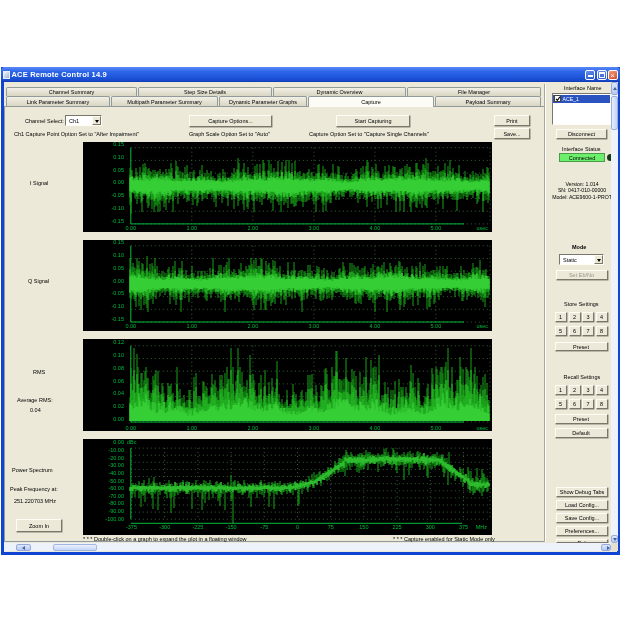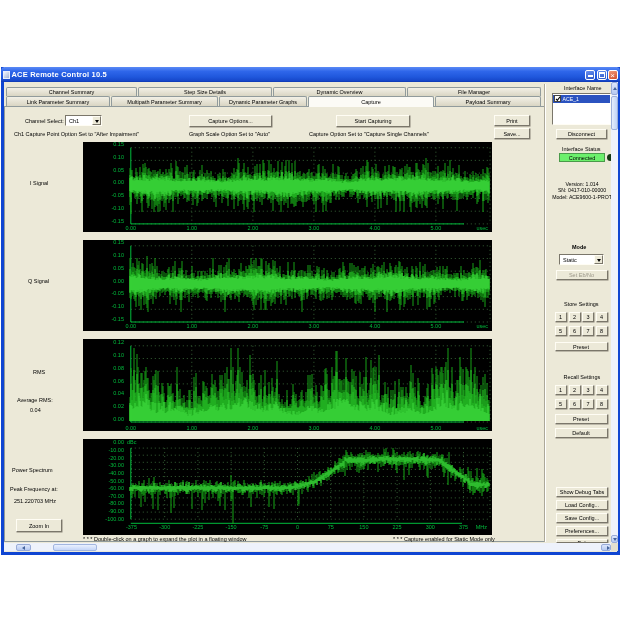--- a/index.html
+++ b/index.html
@@ -31,21 +31,21 @@
 .combo { position:absolute; background:#fff; border:1px solid; border-color:#7a766a #fffdf4 #fffdf4 #7a766a; font-size:5.5px; }
 .combo .arr { position:absolute; right:0; top:0; bottom:0; width:9px; background:#ece9d8;
   border:1px solid; border-color:#fffdf4 #7a766a #7a766a #fffdf4; }
 .arrglyph { position:absolute; left:2px; top:3px; width:0; height:0;
   border-left:2.5px solid transparent; border-right:2.5px solid transparent; border-top:3.5px solid #000; }
 </style></head><body>
 
 <div id="win"></div>
 <div id="title">
     <div id="icon"></div>
-    <div class="txt">ACE Remote Control 10.5</div>
+    <div class="txt">ACE Remote Control 14.9</div>
   <div class="tbtn" style="left:584px">
       <i style="position:absolute;left:2px;bottom:1.5px;width:5px;height:2px;background:#fff"></i>
     </div>
   <div class="tbtn" style="left:596px">
       <i style="position:absolute;left:1.5px;top:1.5px;width:6px;height:5.5px;border:1px solid #fff;border-top-width:2px"></i>
     </div>
   <div class="tbtn close" style="left:607px">
       <i style="position:absolute;left:0;top:0;right:0;bottom:0;color:#fff;font-size:8px;line-height:9px;text-align:center;font-style:normal">×</i>
     </div>
 </div>

